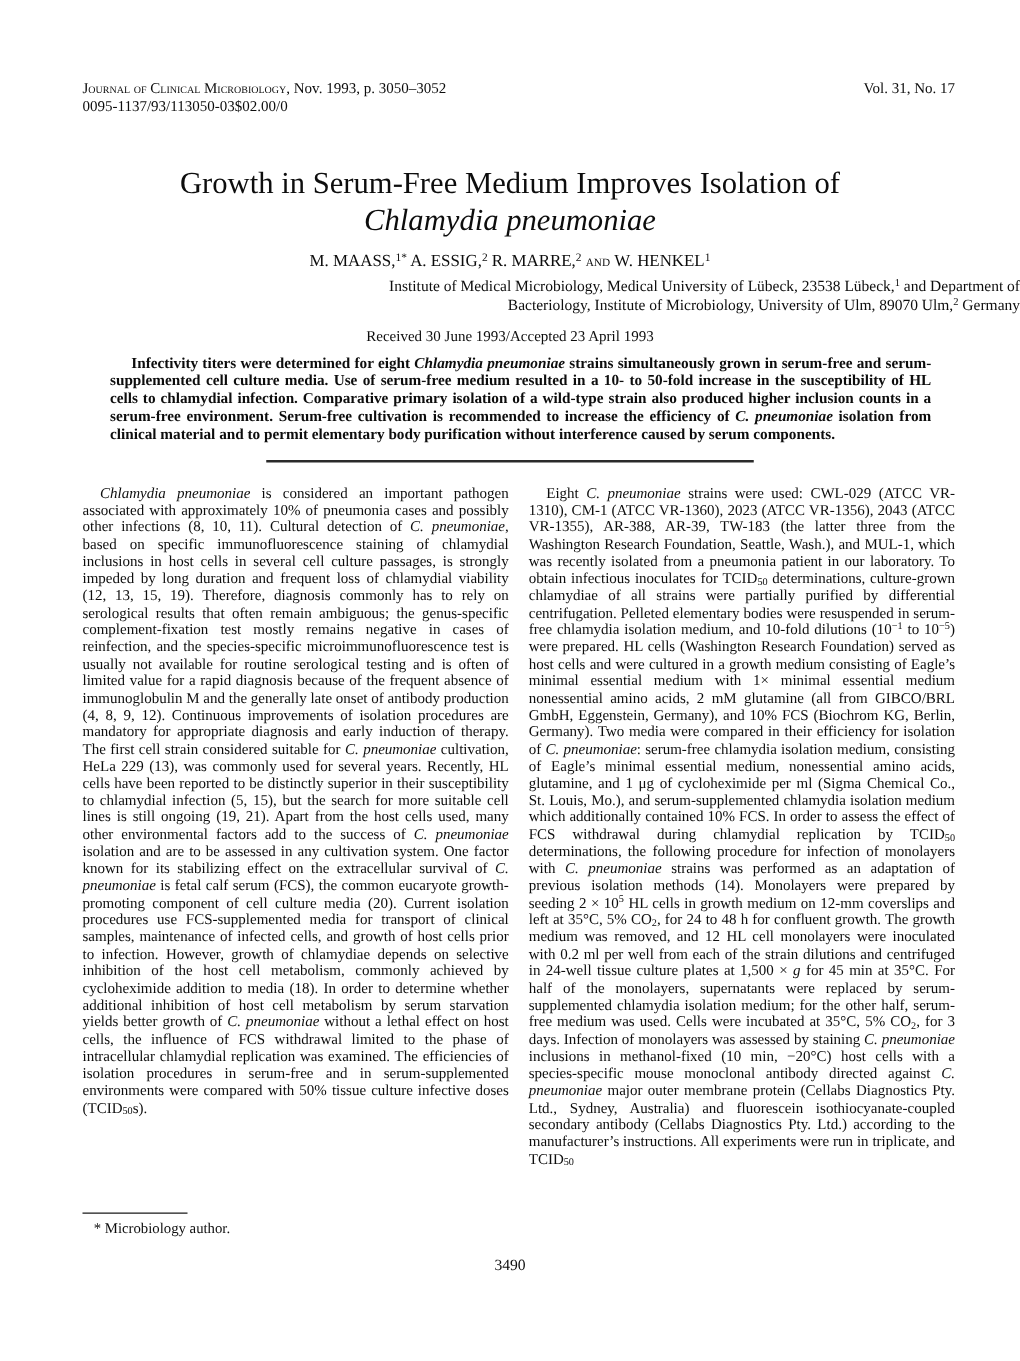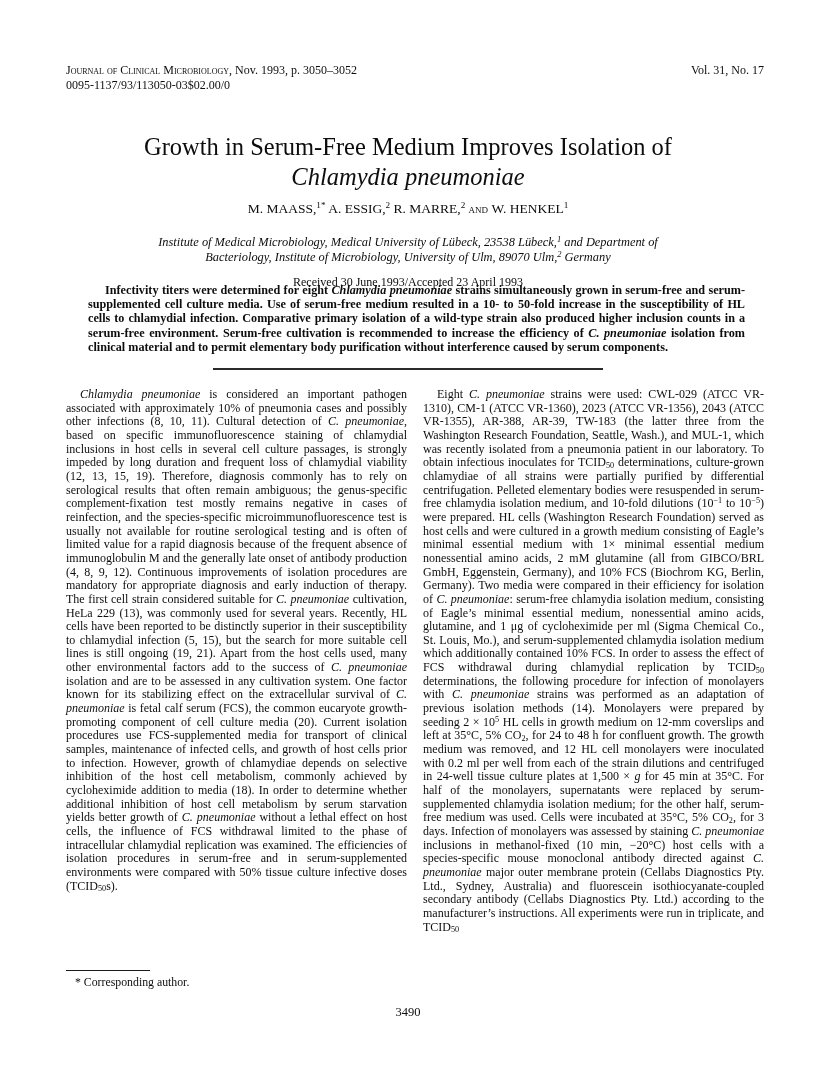--- a/index.html
+++ b/index.html
@@ -23,21 +23,21 @@
     display:flex;justify-content:space-between;align-items:flex-start;
     font-size:12px;line-height:14.5px;gap:39px;
   }
   .header .left{text-align:left;}
   .header .right{white-space:nowrap;}
 
   .title-block{position:absolute;top:132px;left:0;right:0;text-align:center;}
   .title-line{font-size:24.5px;line-height:30px;font-weight:400;margin:0;}
   .title-line.italic{font-style:italic;}
   .authors{margin-top:9px;font-size:13.5px;}
-  .affiliation{margin-top:18px;font-style:italic;font-size:12.4px;line-height:14.5px;}
+  .affiliation{margin-top:5px;font-size:12.4px;line-height:14.5px;text-align:right;}
   .received{margin-top:11px;font-size:12px;}
 
   .abstract{
     position:absolute;top:283px;left:88px;width:657px;
     font-weight:700;font-size:12.2px;line-height:14.2px;
     text-align:justify;text-indent:17px;
   }
 
   .divider{
     position:absolute;top:368px;left:50%;transform:translateX(-50%);
@@ -89,18 +89,18 @@
     <div class="col">
       <p class="body-par"><span class="rt-i">Chlamydia pneumoniae</span> is considered an important pathogen associated with approximately 10% of pneumonia cases and possibly other infections (8, 10, 11). Cultural detection of <span class="rt-i">C. pneumoniae</span>, based on specific immunofluorescence staining of chlamydial inclusions in host cells in several cell culture passages, is strongly impeded by long duration and frequent loss of chlamydial viability (12, 13, 15, 19). Therefore, diagnosis commonly has to rely on serological results that often remain ambiguous; the genus-specific complement-fixation test mostly remains negative in cases of reinfection, and the species-specific microimmunofluorescence test is usually not available for routine serological testing and is often of limited value for a rapid diagnosis because of the frequent absence of immunoglobulin M and the generally late onset of antibody production (4, 8, 9, 12). Continuous improvements of isolation procedures are mandatory for appropriate diagnosis and early induction of therapy. The first cell strain considered suitable for <span class="rt-i">C. pneumoniae</span> cultivation, HeLa 229 (13), was commonly used for several years. Recently, HL cells have been reported to be distinctly superior in their susceptibility to chlamydial infection (5, 15), but the search for more suitable cell lines is still ongoing (19, 21). Apart from the host cells used, many other environmental factors add to the success of <span class="rt-i">C. pneumoniae</span> isolation and are to be assessed in any cultivation system. One factor known for its stabilizing effect on the extracellular survival of <span class="rt-i">C. pneumoniae</span> is fetal calf serum (FCS), the common eucaryote growth-promoting component of cell culture media (20). Current isolation procedures use FCS-supplemented media for transport of clinical samples, maintenance of infected cells, and growth of host cells prior to infection. However, growth of chlamydiae depends on selective inhibition of the host cell metabolism, commonly achieved by cycloheximide addition to media (18). In order to determine whether additional inhibition of host cell metabolism by serum starvation yields better growth of <span class="rt-i">C. pneumoniae</span> without a lethal effect on host cells, the influence of FCS withdrawal limited to the phase of intracellular chlamydial replication was examined. The efficiencies of isolation procedures in serum-free and in serum-supplemented environments were compared with 50% tissue culture infective doses (TCID<span class="rt-sub">50</span>s).</p>
     </div>
     <div class="col">
       <p class="body-par">Eight <span class="rt-i">C. pneumoniae</span> strains were used: CWL-029 (ATCC VR-1310), CM-1 (ATCC VR-1360), 2023 (ATCC VR-1356), 2043 (ATCC VR-1355), AR-388, AR-39, TW-183 (the latter three from the Washington Research Foundation, Seattle, Wash.), and MUL-1, which was recently isolated from a pneumonia patient in our laboratory. To obtain infectious inoculates for TCID<span class="rt-sub">50</span> determinations, culture-grown chlamydiae of all strains were partially purified by differential centrifugation. Pelleted elementary bodies were resuspended in serum-free chlamydia isolation medium, and 10-fold dilutions (10<span class="rt-sup">−1</span> to 10<span class="rt-sup">−5</span>) were prepared. HL cells (Washington Research Foundation) served as host cells and were cultured in a growth medium consisting of Eagle’s minimal essential medium with 1× minimal essential medium nonessential amino acids, 2 mM glutamine (all from GIBCO/BRL GmbH, Eggenstein, Germany), and 10% FCS (Biochrom KG, Berlin, Germany). Two media were compared in their efficiency for isolation of <span class="rt-i">C. pneumoniae</span>: serum-free chlamydia isolation medium, consisting of Eagle’s minimal essential medium, nonessential amino acids, glutamine, and 1 μg of cycloheximide per ml (Sigma Chemical Co., St. Louis, Mo.), and serum-supplemented chlamydia isolation medium which additionally contained 10% FCS. In order to assess the effect of FCS withdrawal during chlamydial replication by TCID<span class="rt-sub">50</span> determinations, the following procedure for infection of monolayers with <span class="rt-i">C. pneumoniae</span> strains was performed as an adaptation of previous isolation methods (14). Monolayers were prepared by seeding 2 × 10<span class="rt-sup">5</span> HL cells in growth medium on 12-mm coverslips and left at 35°C, 5% CO<span class="rt-sub">2</span>, for 24 to 48 h for confluent growth. The growth medium was removed, and 12 HL cell monolayers were inoculated with 0.2 ml per well from each of the strain dilutions and centrifuged in 24-well tissue culture plates at 1,500 × <span class="rt-i">g</span> for 45 min at 35°C. For half of the monolayers, supernatants were replaced by serum-supplemented chlamydia isolation medium; for the other half, serum-free medium was used. Cells were incubated at 35°C, 5% CO<span class="rt-sub">2</span>, for 3 days. Infection of monolayers was assessed by staining <span class="rt-i">C. pneumoniae</span> inclusions in methanol-fixed (10 min, −20°C) host cells with a species-specific mouse monoclonal antibody directed against <span class="rt-i">C. pneumoniae</span> major outer membrane protein (Cellabs Diagnostics Pty. Ltd., Sydney, Australia) and fluorescein isothiocyanate-coupled secondary antibody (Cellabs Diagnostics Pty. Ltd.) according to the manufacturer’s instructions. All experiments were run in triplicate, and TCID<span class="rt-sub">50</span></p>
     </div>
   </div>
 
   <div class="footnote">
     <div class="footnote-rule"></div>
-    <div class="footnote-text">* Corresponding author.</div>
+    <div class="footnote-text">* Microbiology author.</div>
   </div>
 
   <div class="page-number">3490</div>
 
 </div>
 
 </body></html>

